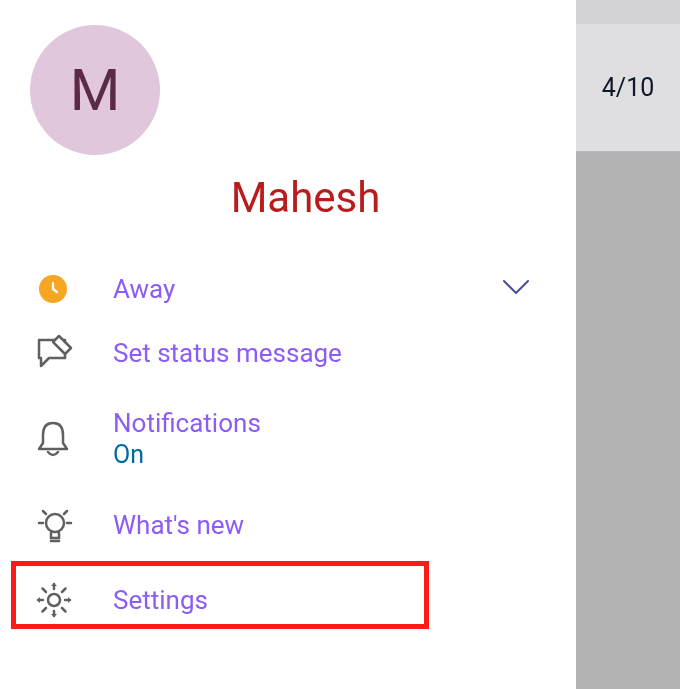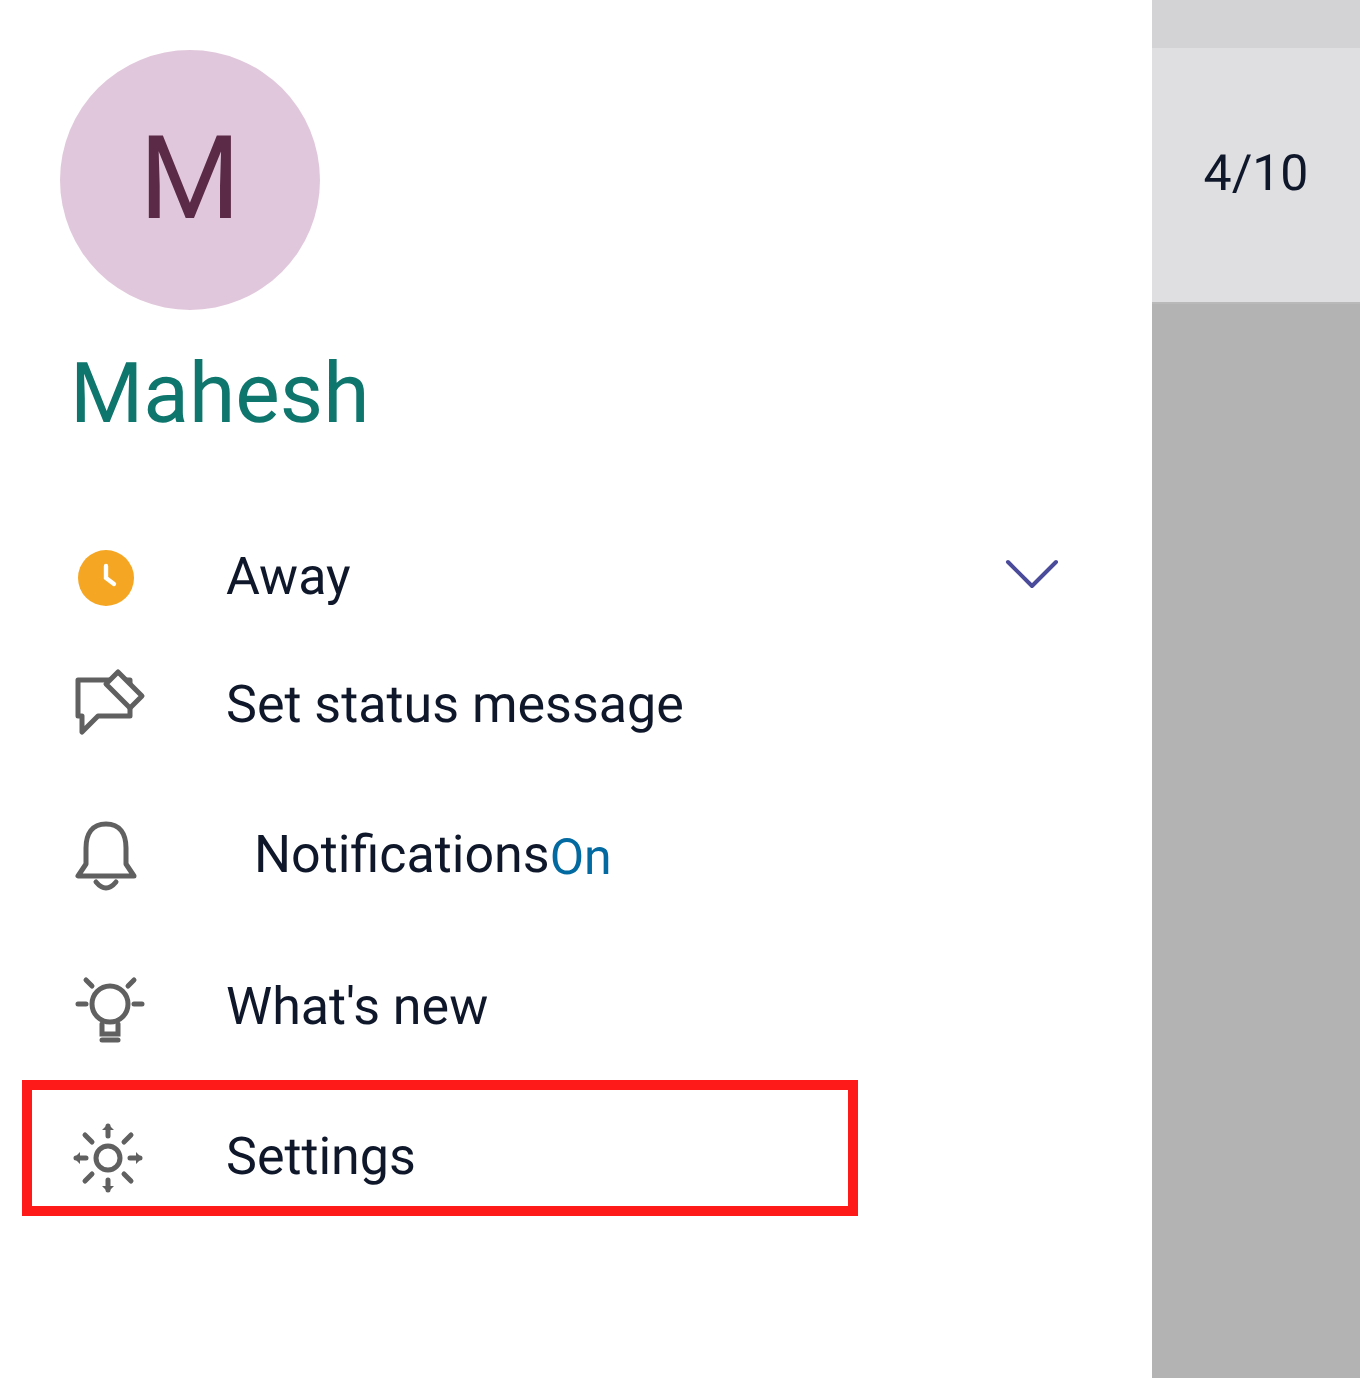--- a/index.html
+++ b/index.html
@@ -36,23 +36,24 @@
       margin-top: 5px;
     }
     .avatar-letter {
       font-size: 58px;
       font-weight: 400;
       color: #5b2a47;
     }
     .username {
       font-size: 42px;
       font-weight: 400;
-      color: #0f766e;
+      color: #b91c1c;
       margin-left: 35px;
       margin-top: 18px;
+      text-align: center;
     }
     .menu {
       margin-top: 40px;
     }
     .menu-item {
       display: flex;
       align-items: center;
       padding: 18px 35px;
       cursor: pointer;
       position: relative;
@@ -63,31 +64,32 @@
     }
     .menu-icon {
       width: 48px;
       display: flex;
       align-items: center;
       justify-content: flex-start;
     }
     .menu-text {
       margin-left: 30px;
       font-size: 26px;
-      color: #0f172a;
+      color: #8b5cf6;
       flex: 1;
     }
     .menu-sub {
       font-size: 25px;
       color: #0369a1;
       margin-top: 2px;
     }
     .menu-text-block {
-      margin-left: 44px;
-      display: flex;
+      margin-left: 30px;
+      display: flex;
+      flex-direction: column;
     }
     .chevron {
       margin-right: 10px;
     }
     .highlight-box {
       position: absolute;
       border: 5px solid #ff1a1a;
       left: 11px;
       width: 418px;
       height: 68px;

